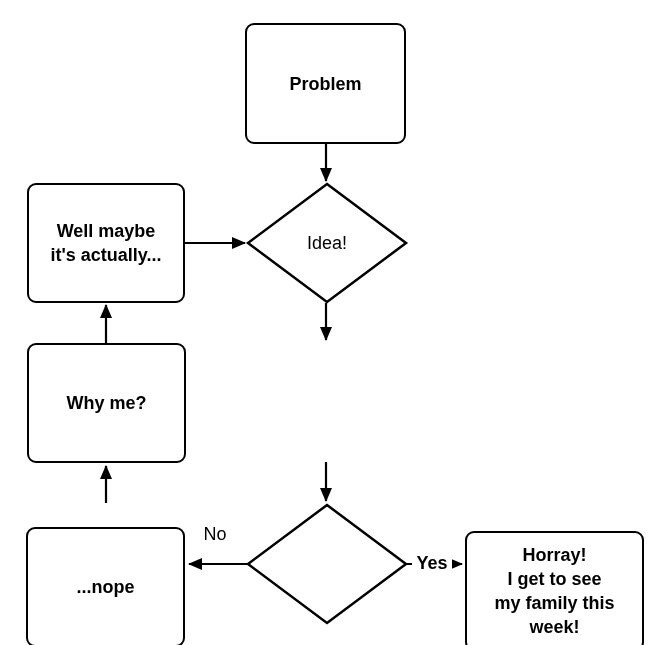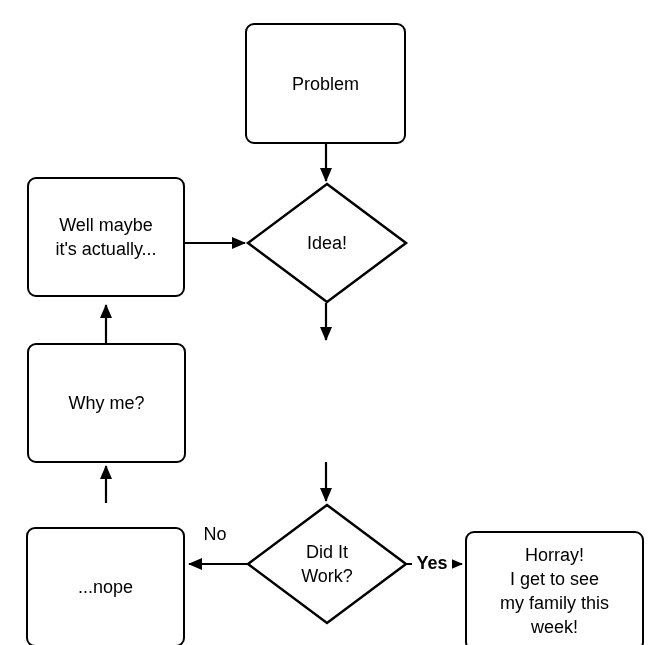--- a/index.html
+++ b/index.html
@@ -40,20 +40,21 @@
     border: 2.5px solid #000000;
     border-radius: 9px;
     background: #ffffff;
     display: flex;
     align-items: center;
     justify-content: center;
     text-align: center;
     font-size: 18px;
     line-height: 24px;
     white-space: pre-line;
+    font-weight: bold;
   }
   .diamond-label {
     position: absolute;
     display: flex;
     align-items: center;
     justify-content: center;
     text-align: center;
     font-size: 18px;
     line-height: 24px;
     white-space: pre-line;
@@ -93,21 +94,21 @@
     <path class="edge" d="M248,564 L189,564" marker-end="url(#arrowhead)"></path>
     <path class="edge" d="M406,564 L462,564" marker-end="url(#arrowhead)"></path>
     <path class="edge" d="M106,503 L106,466" marker-end="url(#arrowhead)"></path>
     <path class="edge" d="M106,343 L106,305" marker-end="url(#arrowhead)"></path>
   </svg>
 
   <div class="node" style="left:245px; top:23px; width:161px; height:121px;">
     <span>Problem</span>
   </div>
 
-  <div class="node" style="left:27px; top:177px; width:158px; height:120px;">
+  <div class="node" style="left:27px; top:183px; width:158px; height:120px;">
     <span>Well maybe
 it's actually...</span>
   </div>
 
   <div class="node" style="left:27px; top:343px; width:159px; height:120px;justify-content:center;">
     <span>Why me?</span>
   </div>
 
 
   <div class="node" style="left:26px; top:503px; width:159px; height:120px;margin-top:24px;">
@@ -116,20 +117,18 @@
 
   <div class="node" style="left:465px; top:531px; width:179px; height:120px;">
     <span>Horray!
 I get to see
 my family this
 week!</span>
   </div>
 
   <div class="diamond-label" style="left:267px; top:223px; width:120px; height:40px;">Idea!</div>
 
-  <div class="diamond-label" style="left:267px; top:540px; width:120px; height:48px;">Did It
-Work?</div>
 
   <div class="edge-label" style="left:197px; top:523px; width:34px; height:22px;">No</div>
 
   <div class="edge-label" style="left:412px; top:552px; width:38px; height:22px;font-weight:bold;">Yes</div>
 
 </div>
 
 </body></html>

